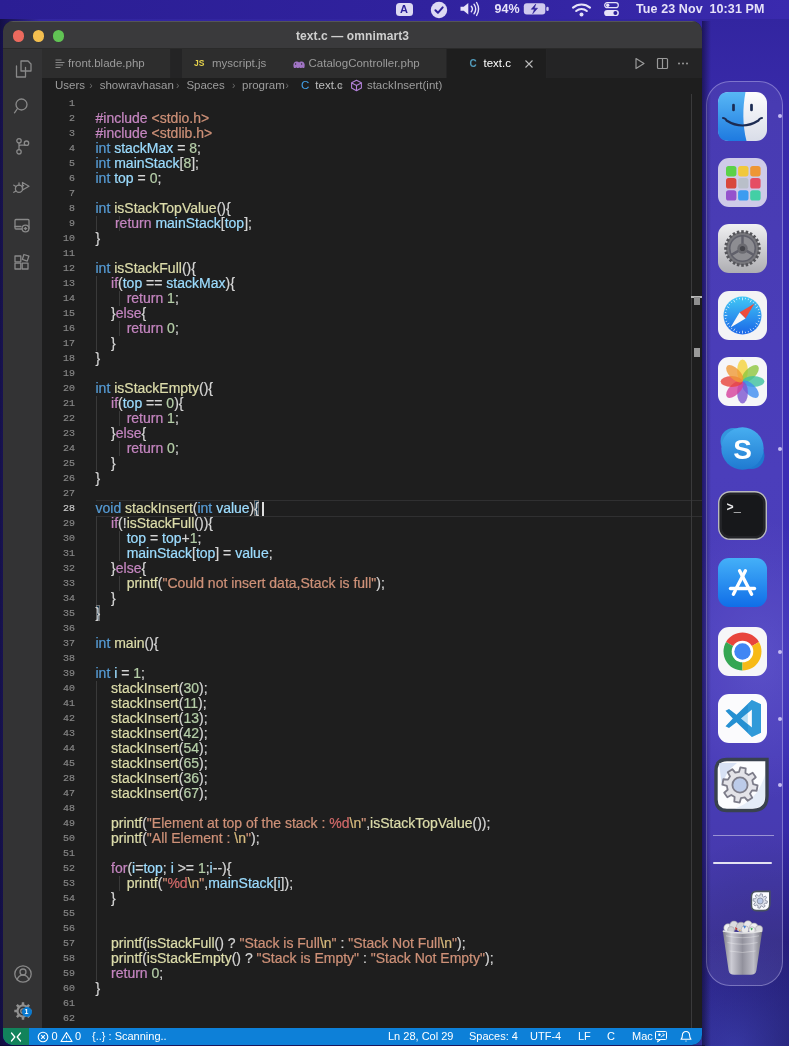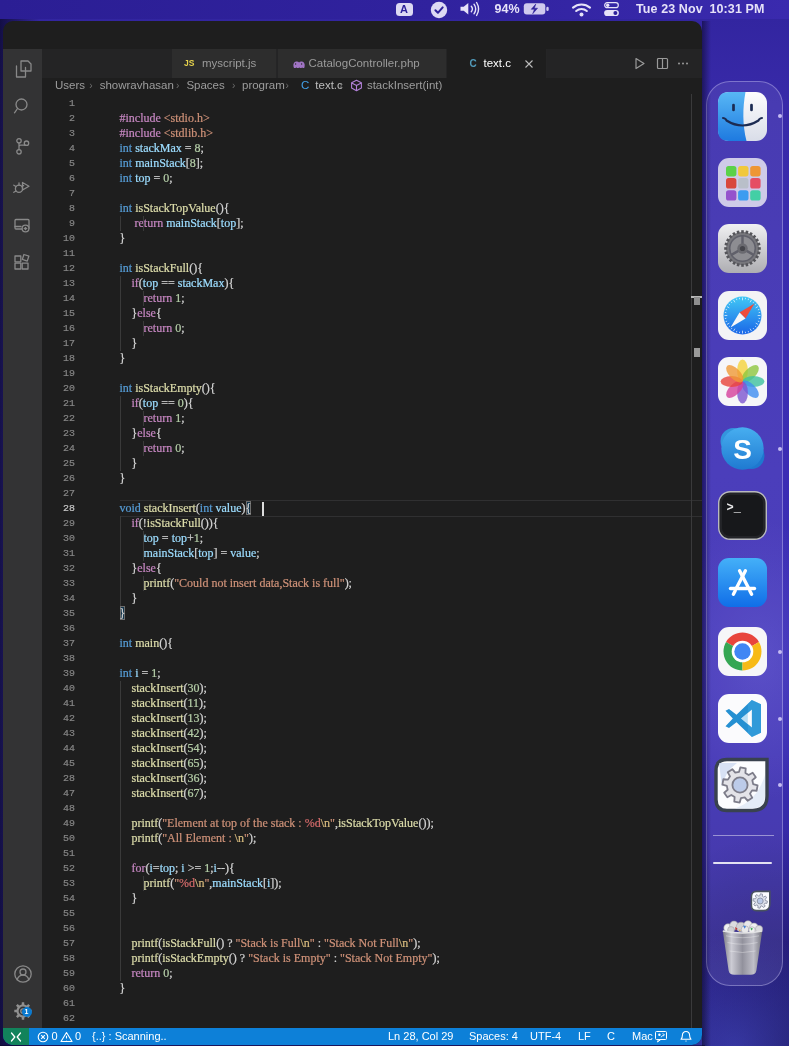--- a/index.html
+++ b/index.html
@@ -37,22 +37,22 @@
 #crumbs { position:absolute; left:39px; top:57px; right:0; height:16px;
   background:#1e1e1e; color:#9f9f9f; font-size:11.5px; }
 #crumbs span { position:absolute; top:1.5px; white-space:nowrap; }
 #editor { position:absolute; left:39px; top:73px; right:0; bottom:17px;
   background:#1e1e1e; }
 #gutter { position:absolute; left:0; top:2.5px; width:33px;
   font-family:"Liberation Mono",monospace; font-size:9.93px; line-height:15px;
   color:#858585; text-align:right; -webkit-text-stroke:0.2px currentColor; }
 #gutter .cur { color:#c6c6c6; }
 #code { position:absolute; left:53.5px; top:2.5px; right:0;
-  font-family:Liberation Serif, serif; font-size:12px; line-height:15px;
-  color:#d4d4d4; white-space:pre;margin-left:24px; -webkit-text-stroke:0.22px currentColor; }
+  font-family:Liberation Sans, sans-serif; font-size:14px; line-height:15px;
+  color:#d4d4d4; white-space:pre; -webkit-text-stroke:0.22px currentColor; }
 #code .cl { position:relative; height:15px; }
 #code .g { position:absolute; top:0; height:15px; width:1px; background:#3a3a3a; }
 #code .cur { box-shadow:0 -1px 0 #303031, 0 1px 0 #303031; }
 #code .br { box-shadow:inset 0 0 0 1px #6e6e6e; background:#11334a; }
 #cursor { position:absolute; width:1.5px; height:14px; background:#ddd; }
 #statusbar { position:absolute; left:0; bottom:0; right:0; height:17px;
   background:#0d80d8; color:#fff; font-size:11px; }
 #statusbar .s { position:absolute; top:2px; white-space:nowrap; }
 #remote { position:absolute; left:0; top:0; width:26px; height:17px; background:#12835b; }
 #dock { position:absolute; left:706px; top:81px; width:77px; height:905px;
@@ -312,22 +312,34 @@
     <svg width="16" height="15" viewBox="0 0 16 15" style="position:absolute;left:604px;top:2px">
       <rect x="0.7" y="0.7" width="13.6" height="5" rx="2.5" fill="none" stroke="#e6e2f8" stroke-width="1.2"></rect>
       <circle cx="3.7" cy="3.2" r="1.7" fill="#e6e2f8"></circle>
       <rect x="0.1" y="7.9" width="14.8" height="6.2" rx="3.1" fill="#e6e2f8"></rect>
       <circle cx="11.4" cy="11" r="2" fill="#2e219a"></circle>
     </svg>
     <div class="mtxt" style="left:636px">Tue 23 Nov</div>
     <div class="mtxt" style="left:709.5px">10:31 PM</div>
   </div>
 <div id="win">
+  <div id="titlebar">
+    <div class="tl" style="left:9.5px;background:#ec6a5e"></div>
+    <div class="tl" style="left:29.5px;background:#f4bf4f"></div>
+    <div class="tl" style="left:49.5px;background:#61c354"></div>
+    <div class="title">text.c — omnimart3</div>
+  </div>
   <div id="tabbar">
-      <div class="tab" style="left:130px;width:105px">
+      <div class="tab" style="left:0;width:129px">
+        <svg width="12" height="12" viewBox="0 0 12 12" style="position:absolute;left:12px;top:9px">
+          <path d="M1.5 2 h6 M1.5 4.5 h9 M1.5 7 h7.5 M1.5 9.5 h5" stroke="#8a8a8a" stroke-width="1.2"></path>
+        </svg>
+        <div class="lbl" style="left:26px">front.blade.php</div>
+      </div>
+      <div class="tab" style="left:140px;width:105px">
         <div style="position:absolute;left:12px;top:9px;color:#e8d44d;font-size:8.5px;font-weight:700">JS</div>
         <div class="lbl" style="left:30px">myscript.js</div>
       </div>
       <div class="tab" style="left:236px;width:169px">
         <svg width="15" height="12" viewBox="0 0 15 12" style="position:absolute;left:13px;top:9px">
           <path d="M2.5 8.5 c-.6-2.6.6-4.6 2.6-5 1.4-.3 2.3.2 3 .9 .6-.7 1.5-1.2 2.9-.9 2 .4 3.2 2.4 2.6 5 l-.4 1.4 h-1.8 l-.2-1 -.6 1 h-2 l-.4-1 -.5 1 h-2 l-.5-1 -.5 1 H3 z" fill="#a074c4"></path>
           <circle cx="4.6" cy="6" r="0.7" fill="#2d2d2d"></circle>
           <circle cx="10.6" cy="6" r="0.7" fill="#2d2d2d"></circle>
         </svg>
         <div class="lbl" style="left:30.5px">CatalogController.php</div>

